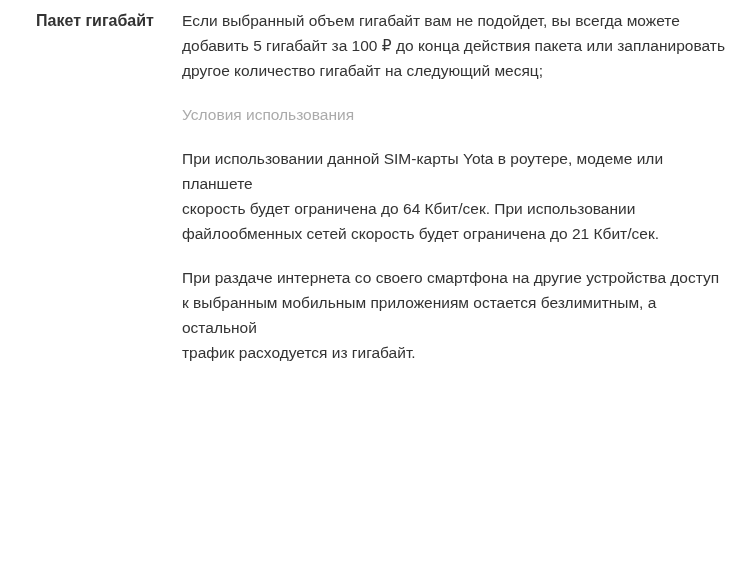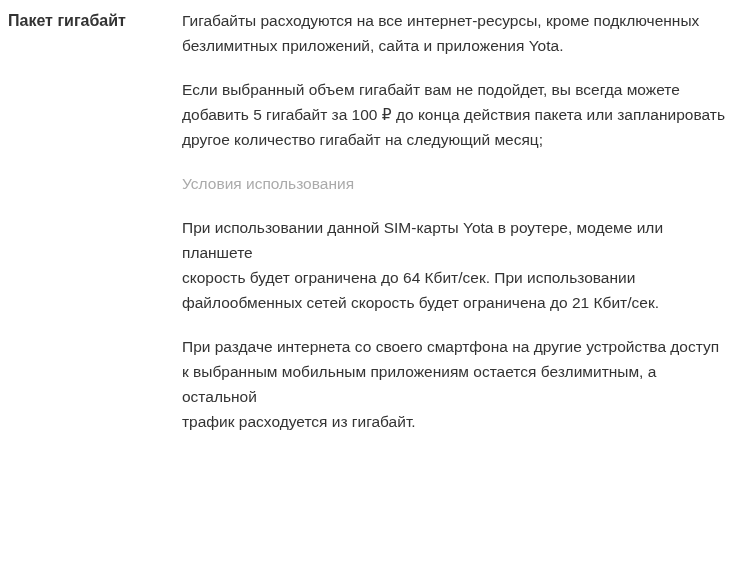--- a/index.html
+++ b/index.html
@@ -24,20 +24,21 @@
   .term-col {
     flex: 0 0 174px;
     width: 174px;
   }
   .term-title {
     margin: 0;
     font-size: 16px;
     line-height: 25px;
     font-weight: bold;
     color: #333333;
+    text-align: center;
   }
   .def-col {
     flex: 1 1 auto;
     min-width: 0;
   }
   .para {
     margin: 0 0 19px 0;
     font-size: 15.5px;
     line-height: 25px;
     color: #333333;
@@ -49,22 +50,20 @@
   }
 </style>
 </head>
 <body>
 
 <div class="layout">
   <div class="term-col">
     <h2 class="term-title">Пакет гигабайт</h2>
   </div>
   <div class="def-col">
-    <p class="para">Гигабайты расходуются на все интернет-ресурсы, кроме подключенных
-безлимитных приложений, сайта и приложения Yota.</p>
     <p class="para">Если выбранный объем гигабайт вам не подойдет, вы всегда можете
 добавить 5 гигабайт за 100 ₽ до конца действия пакета или запланировать
 другое количество гигабайт на следующий месяц;</p>
     <p class="para subhead">Условия использования</p>
     <p class="para">При использовании данной SIM-карты Yota в роутере, модеме или планшете
 скорость будет ограничена до 64 Кбит/сек. При использовании
 файлообменных сетей скорость будет ограничена до 21 Кбит/сек.</p>
     <p class="para">При раздаче интернета со своего смартфона на другие устройства доступ
 к выбранным мобильным приложениям остается безлимитным, а остальной
 трафик расходуется из гигабайт.</p>

